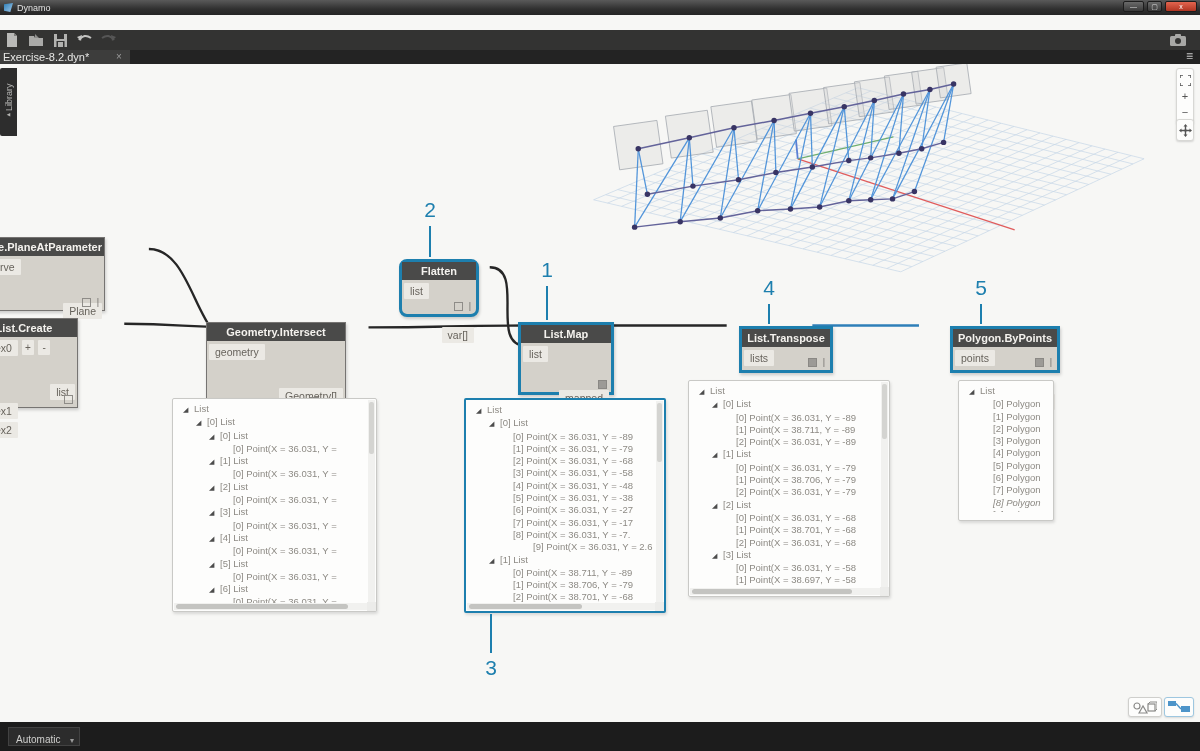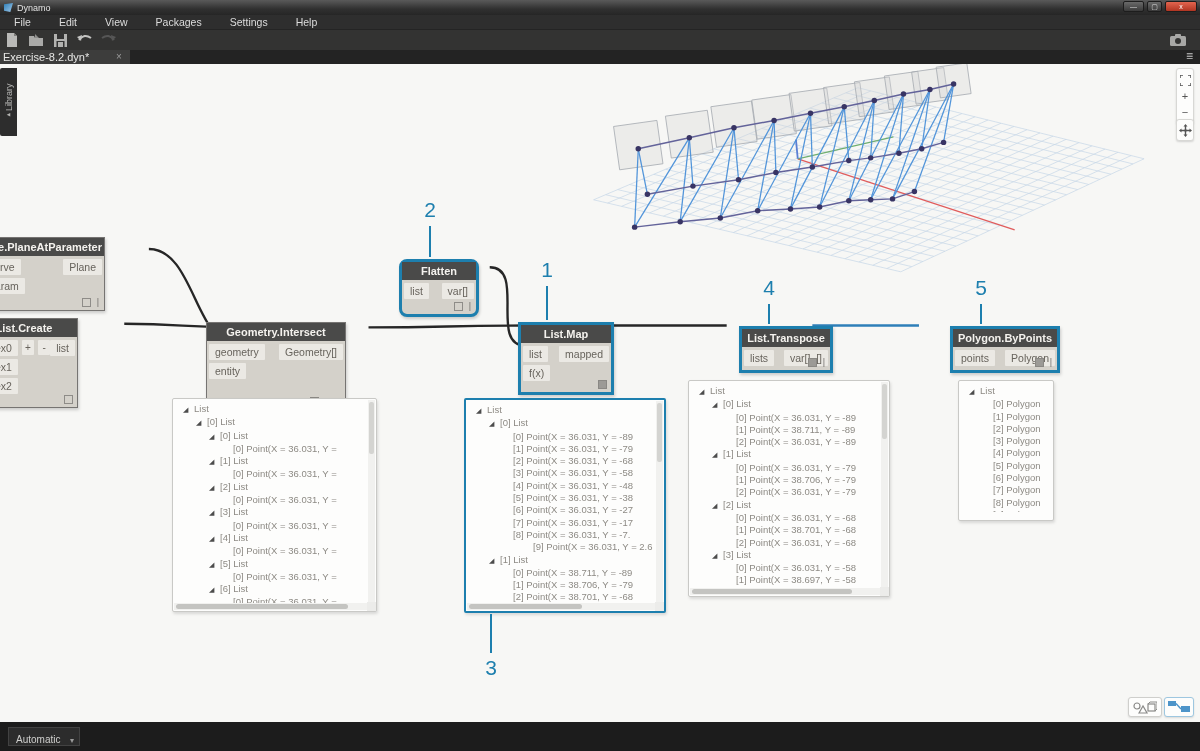--- a/index.html
+++ b/index.html
@@ -43,21 +43,21 @@
   #library-tab .arr{font-size:7px;margin-top:2px;}
 
   
   .node{position:absolute;background:#d4d1ca;border:1px solid #767472;box-shadow:1px 2px 3px rgba(0,0,0,.18);}
   .node.selected{border:3px solid #1d7fae;}
   .n-head{background:#4a4a49;color:#f4f2ee;font-weight:bold;font-size:11px;text-align:center;
     height:18px;line-height:18px;white-space:nowrap;overflow:hidden;}
   .n-row{display:flex;align-items:flex-start;margin-top:3px;}
   .port{background:#ebe9e4;color:#67635c;font-size:10.5px;padding:2px 6px;white-space:nowrap;}
   .port.in{margin-left:2px;border-radius:1px;}
-  .port.out{margin-right:2px;border-radius:1px;}
+  .port.out{margin-right:2px;border-radius:1px;margin-top:44px;}
   .pbtn{background:#ebe9e4;color:#67635c;font-size:10px;width:14px;text-align:center;
     padding:2px 0;margin-left:4px;border-radius:1px;}
   .sp{flex:1;}
   .n-foot{position:absolute;right:4px;bottom:3px;display:flex;align-items:center;gap:6px;}
   .sq{width:9px;height:9px;}
   .sq.hollow{border:1.5px solid #8e8c88;background:transparent;}
   .sq.filled{background:#9c9a96;border:1px solid #8a8884;}
   .lace{font-size:9px;color:#73716d;letter-spacing:1px;}
 
   
@@ -103,28 +103,20 @@
   <div id="titlebar">
     <div id="logo"></div>
     <div class="title">Dynamo</div>
     <div id="winbtns">
       <div class="winbtn min">—</div>
       <div class="winbtn max">▢</div>
       <div class="winbtn close">x</div>
     </div>
   </div>
 
-  <div id="menubar">
-      <div class="menu-item">File</div>
-      <div class="menu-item">Edit</div>
-      <div class="menu-item">View</div>
-      <div class="menu-item">Packages</div>
-      <div class="menu-item">Settings</div>
-      <div class="menu-item">Help</div>
-    </div>
 
   <div id="toolbar">
     <div class="tool-btn">
       <svg width="12" height="14" viewBox="0 0 12 14">
           <path d="M1 0h7l3 3v11H1z" fill="#b9b9b7"></path>
           <path d="M8 0l3 3H8z" fill="#7d7d7b"></path>
         </svg>
     </div>
     <div class="tool-btn">
       <svg width="14" height="12" viewBox="0 0 14 12">
@@ -508,21 +500,21 @@
           <div class="tree">
             <div class="tline" style="padding-left: 10px;"><span class="tarr">◢</span><span>List</span></div>
             <div class="tline" style="padding-left: 23px;"><span class="tarr"></span><span>[0] Polygon</span></div>
             <div class="tline" style="padding-left: 23px;"><span class="tarr"></span><span>[1] Polygon</span></div>
             <div class="tline" style="padding-left: 23px;"><span class="tarr"></span><span>[2] Polygon</span></div>
             <div class="tline" style="padding-left: 23px;"><span class="tarr"></span><span>[3] Polygon</span></div>
             <div class="tline" style="padding-left: 23px;"><span class="tarr"></span><span>[4] Polygon</span></div>
             <div class="tline" style="padding-left: 23px;"><span class="tarr"></span><span>[5] Polygon</span></div>
             <div class="tline" style="padding-left: 23px;"><span class="tarr"></span><span>[6] Polygon</span></div>
             <div class="tline" style="padding-left: 23px;"><span class="tarr"></span><span>[7] Polygon</span></div>
-            <div class="tline" style="padding-left: 23px;"><span class="tarr"></span><span>[8] Polygon</span></div>
+            <div class="tline" style="padding-left: 23px; font-style: italic;"><span class="tarr"></span><span>[8] Polygon</span></div>
             <div class="tline" style="padding-left: 23px;"><span class="tarr"></span><span>[9] Polygon</span></div>
           </div>
         </div>
       </div>
     <div id="annotations-layer">
         <div class="annot" style="left: 547px; top: 194px;">1</div>
         <div class="annot-line" style="left: 546px; top: 222px; height: 34px;"></div>
         <div class="annot" style="left: 430px; top: 134px;">2</div>
         <div class="annot-line" style="left: 429px; top: 162px; height: 31px;"></div>
         <div class="annot" style="left: 491px; top: 592px;">3</div>

